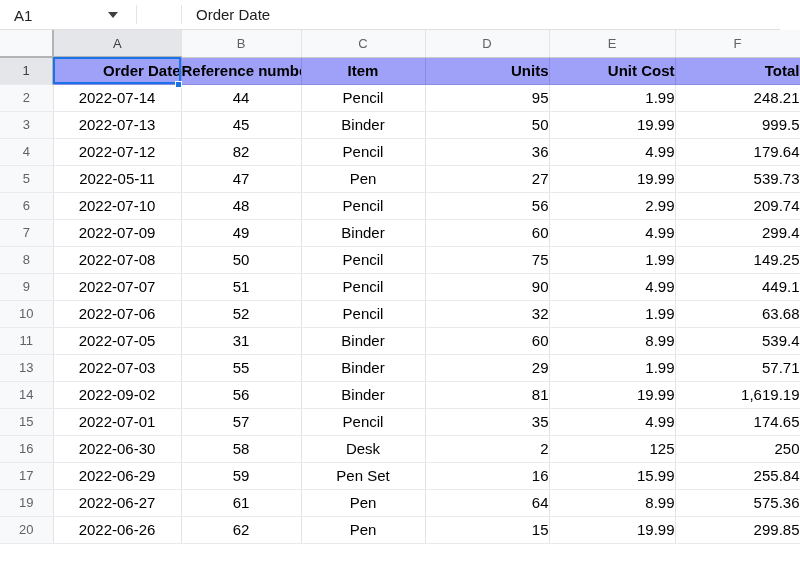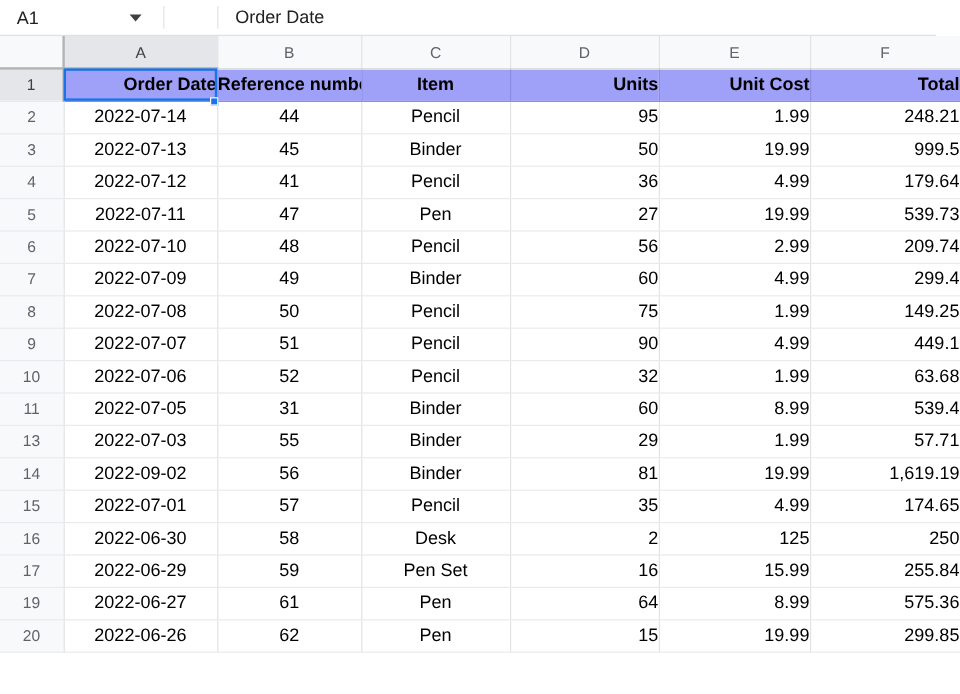--- a/index.html
+++ b/index.html
@@ -194,29 +194,29 @@
           <td class="cell c">2022-07-13</td>
           <td class="cell c">45</td>
           <td class="cell c">Binder</td>
           <td class="cell r">50</td>
           <td class="cell r">19.99</td>
           <td class="cell r">999.5</td>
         </tr>
         <tr class="datarow">
           <td class="rowhead">4</td>
           <td class="cell c">2022-07-12</td>
-          <td class="cell c">41</td>
+          <td class="cell c">82</td>
           <td class="cell c">Pencil</td>
           <td class="cell r">36</td>
           <td class="cell r">4.99</td>
           <td class="cell r">179.64</td>
         </tr>
         <tr class="datarow">
           <td class="rowhead">5</td>
-          <td class="cell c">2022-07-11</td>
+          <td class="cell c">2022-05-11</td>
           <td class="cell c">47</td>
           <td class="cell c">Pen</td>
           <td class="cell r">27</td>
           <td class="cell r">19.99</td>
           <td class="cell r">539.73</td>
         </tr>
         <tr class="datarow">
           <td class="rowhead">6</td>
           <td class="cell c">2022-07-10</td>
           <td class="cell c">48</td>

